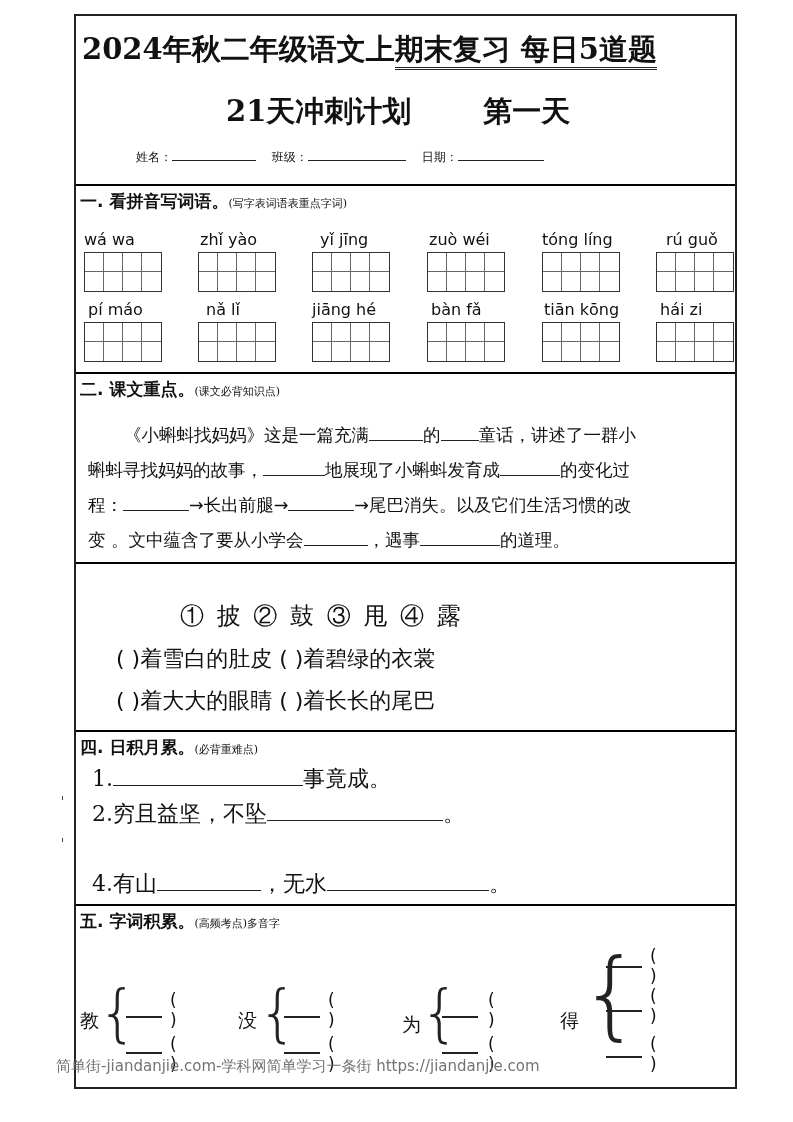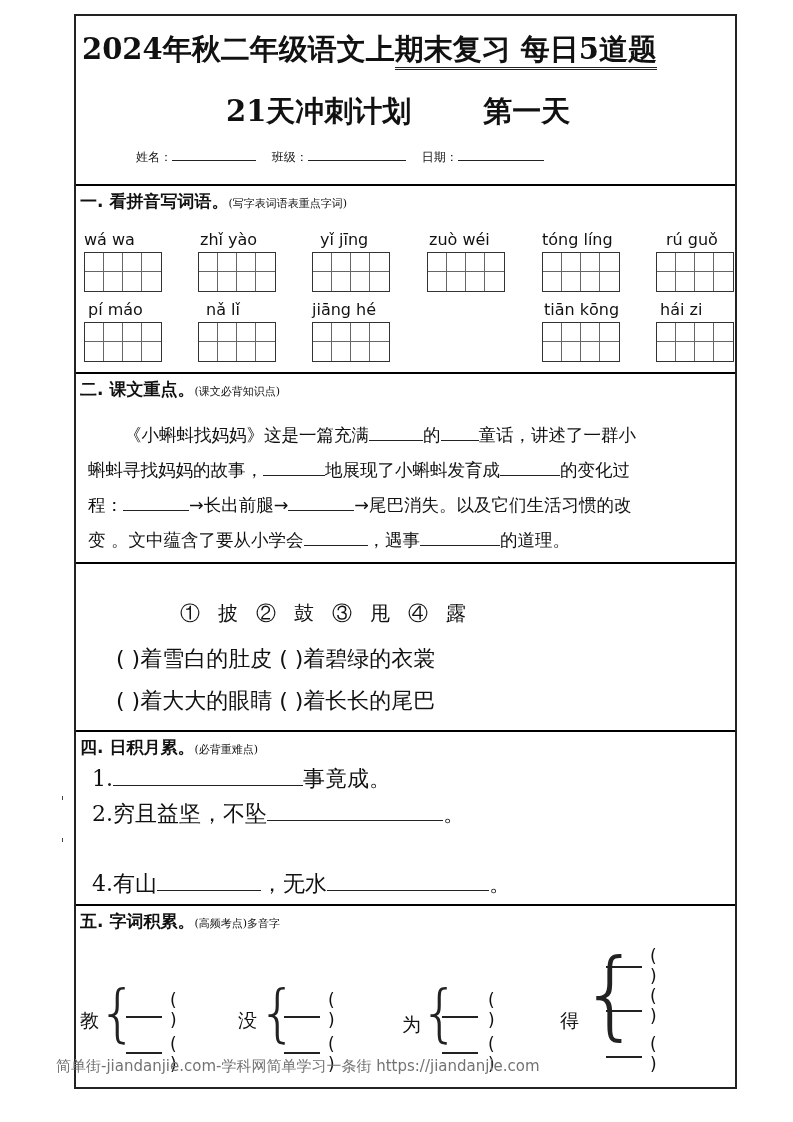--- a/index.html
+++ b/index.html
@@ -22,21 +22,21 @@
   .py-group { position: absolute; width: 82px; }
   .py { font-family: "DejaVu Sans", sans-serif; font-size: 16px; height: 22px; white-space: nowrap; }
   .grid { width: 78px; height: 40px; border: 1.5px solid #333; display: grid;
           grid-template-columns: repeat(4, 1fr); grid-template-rows: 1fr 1fr; box-sizing: border-box; }
   .grid span { border-right: 1px solid #666; border-bottom: 1px solid #666; }
   .grid span:nth-child(4n) { border-right: none; }
   .grid span:nth-child(n+5) { border-bottom: none; }
   .para { position: absolute; left: 12px; top: 44px; width: 645px; font-size: 17.5px; line-height: 35px;
           font-family: "DejaVu Sans", sans-serif; }
   .para .b { display: inline-block; border-bottom: 1.5px solid #222; height: 18px; vertical-align: baseline; }
-  .opts { top: 36px; left: 104px; font-size: 20px; font-family: Liberation Mono, monospace; word-spacing: 6px; }
+  .opts { top: 36px; left: 104px; font-size: 24px; font-family: Liberation Sans, sans-serif; word-spacing: 6px; }
   .row3 { left: 40px; font-size: 22px; font-family: "DejaVu Sans", sans-serif; }
   .idiom { left: 16px; font-size: 22px; font-family: "DejaVu Serif", serif; }
   .idiom .b { display: inline-block; border-bottom: 1.5px solid #222; height: 20px; }
   .poly { position: absolute; font-family: "DejaVu Sans", sans-serif; }
   .poly .ch { position: absolute; font-size: 19px; }
   .poly .brace { position: absolute; font-size: 62px; font-weight: 200; line-height: 1; color: #222; }
   .poly .line { position: absolute; width: 36px; border-bottom: 2px solid #222; }
   .poly .par { position: absolute; font-size: 17px; letter-spacing: 0; }
   .wm { position: absolute; left: 56px; top: 1057px; font-size: 15px; color: #737373;
         font-family: "DejaVu Sans", sans-serif; white-space: nowrap; }
@@ -177,20 +177,33 @@
           <span></span>
           <span></span>
           <span></span>
           <span></span>
           <span></span>
           <span></span>
           <span></span>
           <span></span>
         </div>
       </div>
+    <div class="py-group" style="left:351px;top:114px">
+        <div class="py" style="padding-left:4px">bàn  fǎ</div>
+        <div class="grid">
+          <span></span>
+          <span></span>
+          <span></span>
+          <span></span>
+          <span></span>
+          <span></span>
+          <span></span>
+          <span></span>
+        </div>
+      </div>
     <div class="py-group" style="left:466px;top:114px">
         <div class="py" style="padding-left:2px">tiān kōng</div>
         <div class="grid">
           <span></span>
           <span></span>
           <span></span>
           <span></span>
           <span></span>
           <span></span>
           <span></span>

